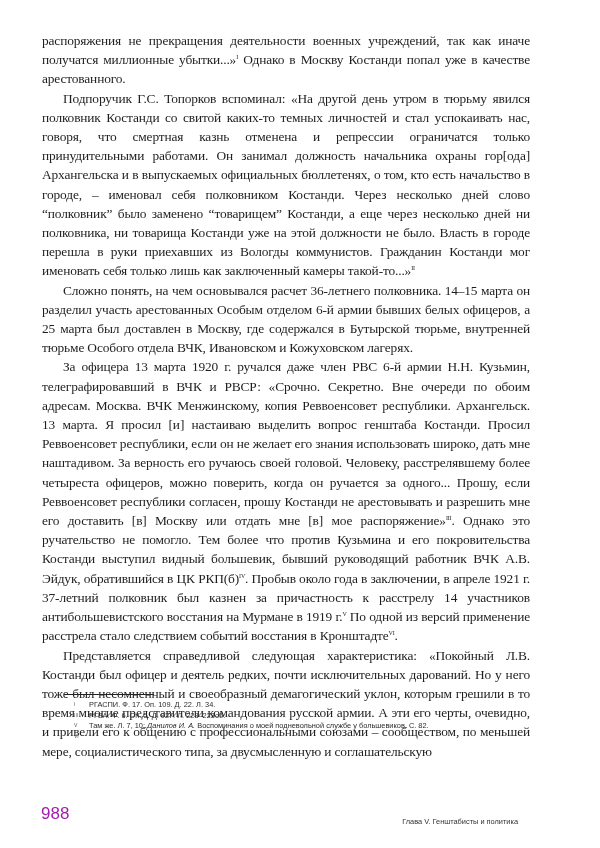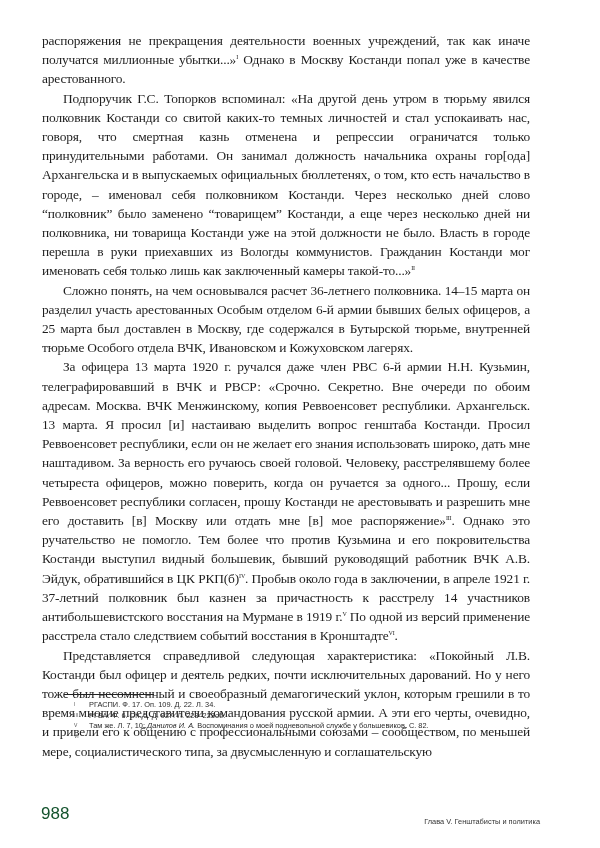--- a/index.html
+++ b/index.html
@@ -15,24 +15,24 @@
   .fn-rule { position: absolute; left: 64px; top: 694px; width: 90px; border-top: 1px solid #222; }
   .footnotes {
     position: absolute; left: 74px; top: 700px; width: 470px;
     font-family: "Liberation Sans", sans-serif; font-size: 7.4px; line-height: 10.7px; color: #2a2a2a;
   }
   .fn { display: flex; }
   .fn-mark { width: 15px; font-size: 5px; line-height: 9px; color: #555; flex: none; }
   .fn-text em { font-style: italic; }
   .page-number {
     position: absolute; left: 41px; top: 804px;
-    font-family: "Liberation Sans", sans-serif; font-size: 17px; color: #14532d;
+    font-family: "Liberation Sans", sans-serif; font-size: 17px; color: #a21caf;
   }
   .running-head {
-    position: absolute; right: 60px; top: 817px;
+    position: absolute; right: 82px; top: 817px;
     font-family: "Liberation Sans", sans-serif; font-size: 7.4px; color: #333;
   }
 </style>
 </head>
 <body>
 
 <div class="text-block" id="body-text">
     <p>распоряжения не прекращения деятельности военных учреждений, так как иначе получатся миллионные убытки...»<sup>I</sup> Однако в Москву Костанди попал уже в качестве арестованного.</p>
     <p class="indent">Подпоручик Г.С. Топорков вспоминал: «На другой день утром в тюрьму явился полковник Костанди со свитой каких-то темных личностей и стал успокаивать нас, говоря, что смертная казнь отменена и репрессии ограничатся только принудительными работами. Он занимал должность начальника охраны гор[ода] Архангельска и в выпускаемых официальных бюллетенях, о том, кто есть начальство в городе, – именовал себя полковником Костанди. Через несколько дней слово “полковник” было заменено “товарищем” Костанди, а еще через несколько дней ни полковника, ни товарища Костанди уже на этой должности не было. Власть в городе перешла в руки приехавших из Вологды коммунистов. Гражданин Костанди мог именовать себя только лишь как заключенный камеры такой-то...»<sup>II</sup></p>
     <p class="indent">Сложно понять, на чем основывался расчет 36-летнего полковника. 14–15 марта он разделил участь арестованных Особым отделом 6-й армии бывших белых офицеров, а 25 марта был доставлен в Москву, где содержался в Бутырской тюрьме, внутренней тюрьме Особого отдела ВЧК, Ивановском и Кожуховском лагерях.</p>

